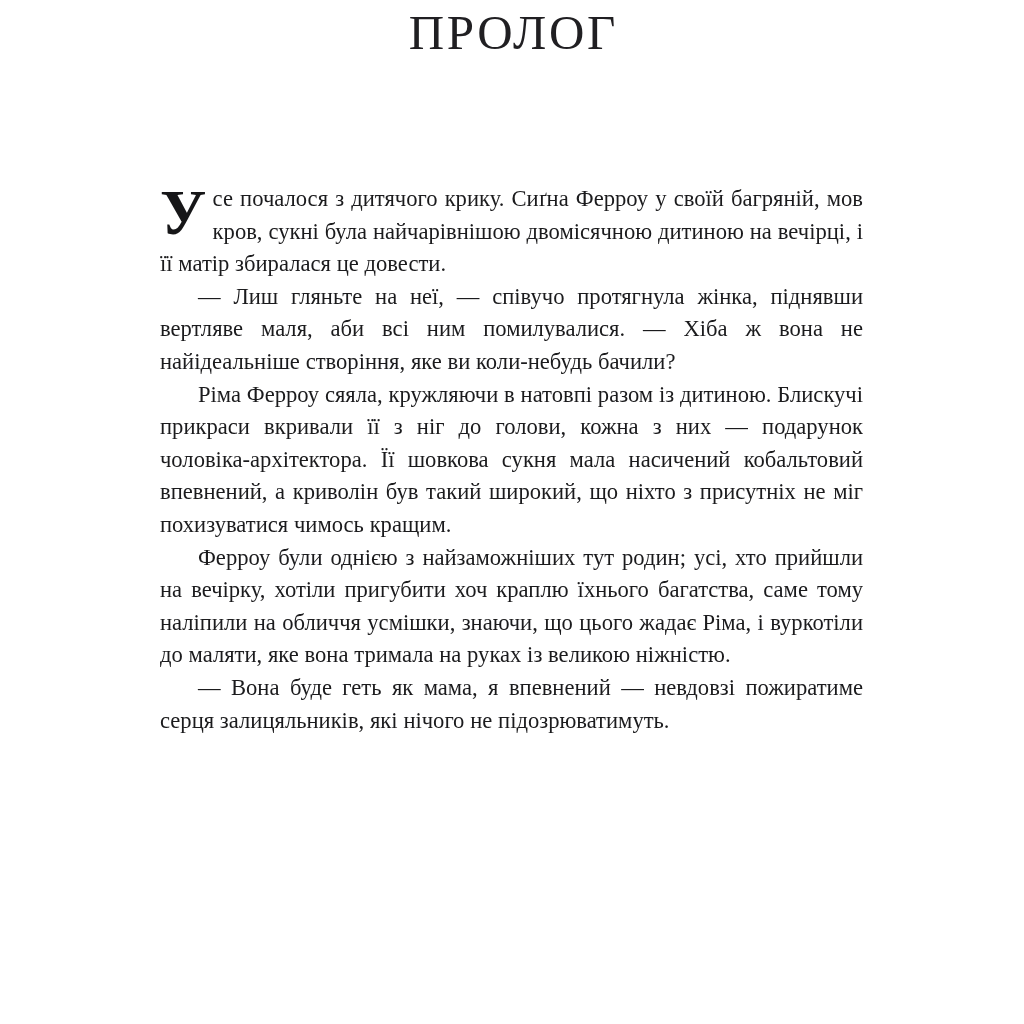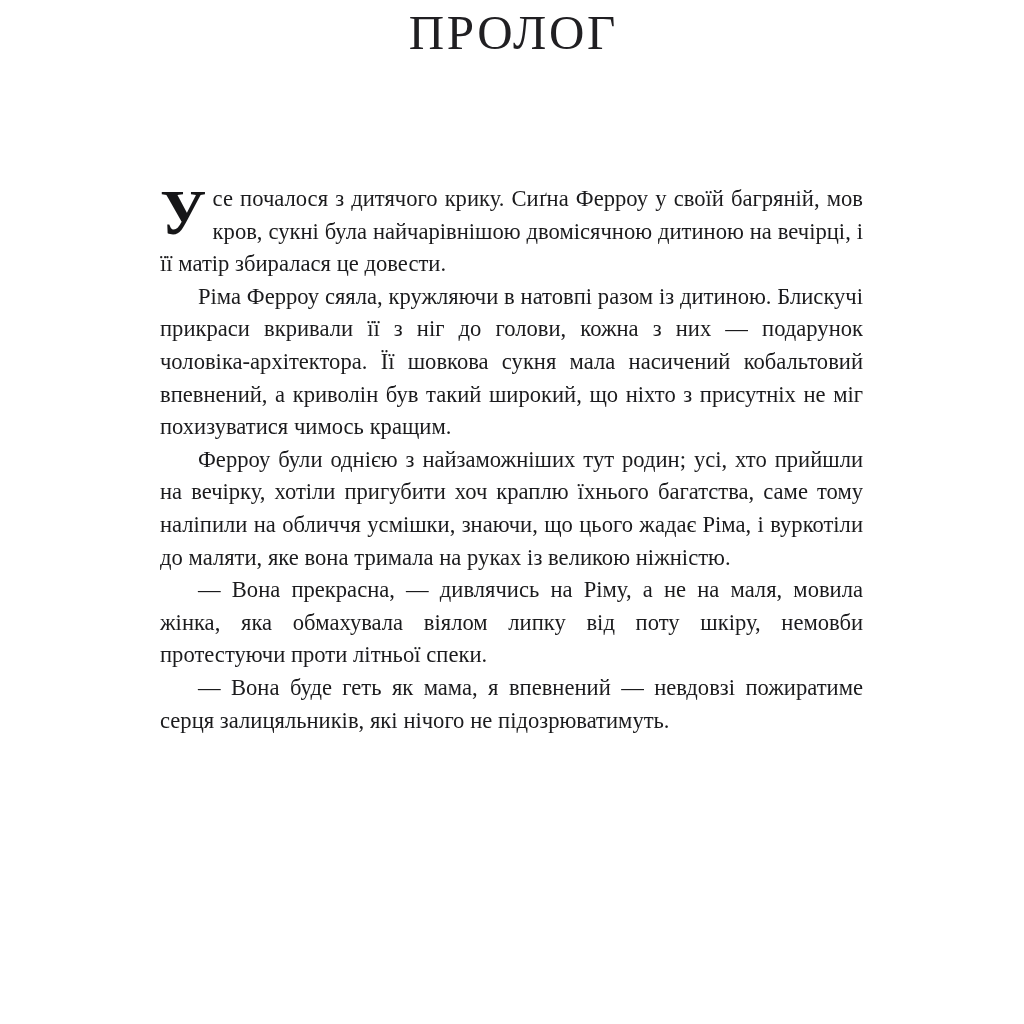--- a/index.html
+++ b/index.html
@@ -96,32 +96,32 @@
 <div class="page">
 
   <h1 class="chapter-title">ПРОЛОГ</h1>
 
   <div class="text-block">
 
     <p class="para para-first">
       <span class="dropcap">У</span><span class="runon">се почалося з дитячого крику.  Сиґна Ферроу у своїй багряній, мов кров, сукні була найчарівнішою двомісячною дитиною на вечірці, і її матір збиралася це довести.</span>
     </p>
 
+    <p class="para">
+      <span>— Лиш гляньте на неї, — співучо протягнула жінка, піднявши вертляве маля, аби всі ним помилувалися. — Хіба ж вона не найідеальніше створіння, яке ви коли-небудь бачили?</span>
+    </p>
 
     <p class="para">
       <span>Ріма Ферроу сяяла, кружляючи в натовпі разом із дитиною. Блискучі прикраси вкривали її з ніг до голови, кожна з них — подарунок чоловіка-архітектора. Її шовкова сукня мала насичений кобальтовий впевнений, а криволін був такий широкий, що ніхто з присутніх не міг похизуватися чимось кращим.</span>
     </p>
 
     <p class="para">
       <span>Ферроу були однією з найзаможніших тут родин; усі, хто прийшли на вечірку, хотіли пригубити хоч краплю їхнього багатства, саме тому наліпили на обличчя усмішки, знаючи, що цього жадає Ріма, і вуркотіли до маляти, яке вона тримала на руках із великою ніжністю.</span>
     </p>
 
-    <p class="para">
-      <span>— Вона прекрасна, — дивлячись на Ріму, а не на маля, мовила жінка, яка обмахувала віялом липку від поту шкіру, немовби протестуючи проти літньої спеки.</span>
-    </p>
 
 
     <p class="para">
       <span>— Вона буде геть як мама, я впевнений — невдовзі пожиратиме серця залицяльників, які нічого не підозрюватимуть.</span>
     </p>
 
   </div>
 </div>
 
 </body></html>

